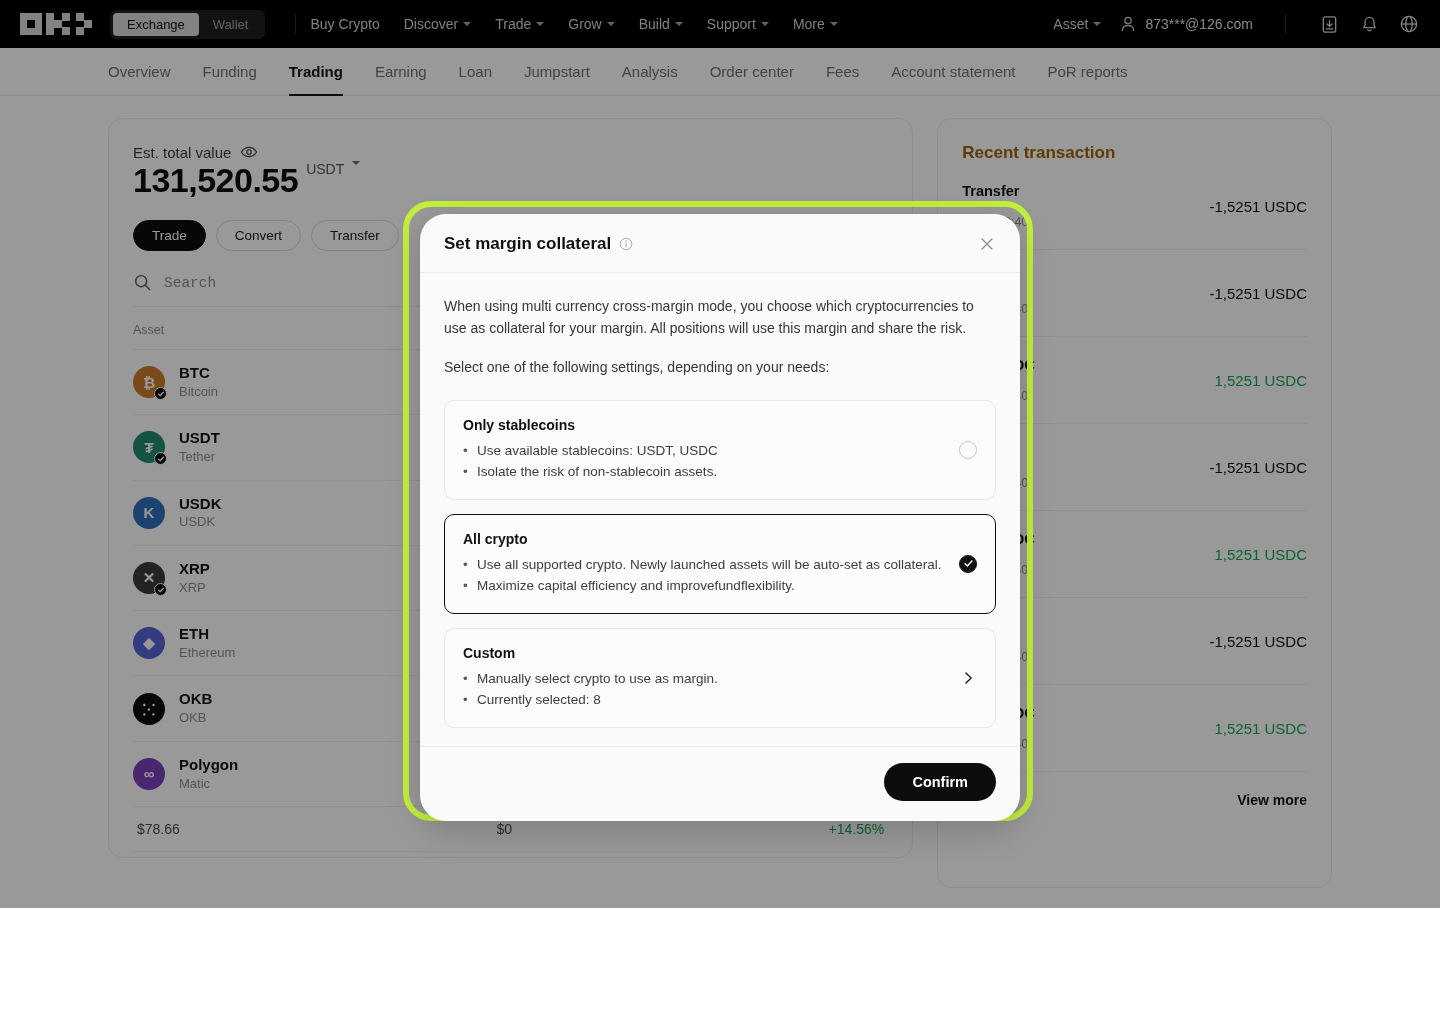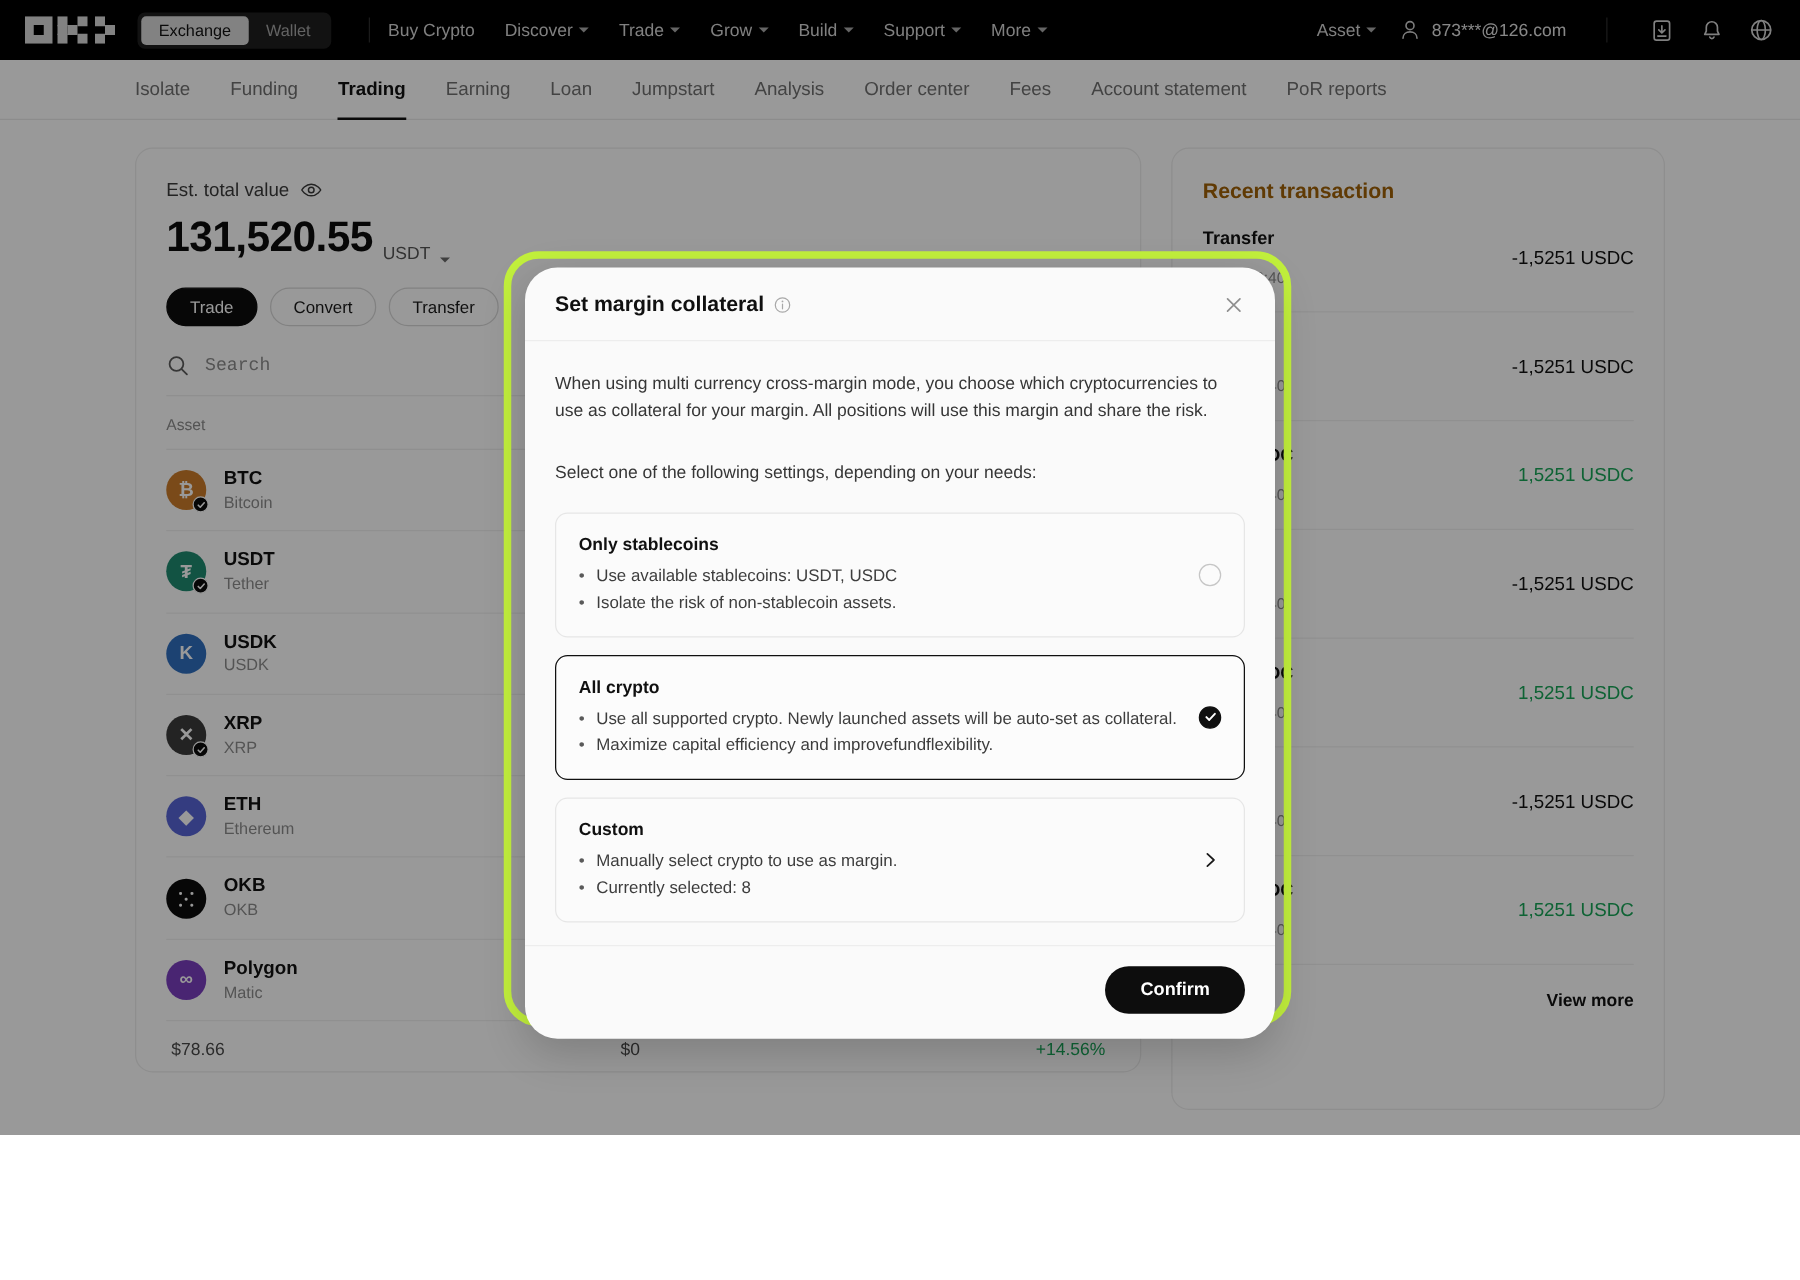--- a/index.html
+++ b/index.html
@@ -57,21 +57,21 @@
   
   .body { padding: 22px 108px 0 108px; display: flex; gap: 24px; }
   .card {
     background: #ffffff; border: 1px solid #ededed; border-radius: 14px;
   }
   .left-card { width: 808px; padding: 24px; height: 740px; overflow: hidden; }
   .right-card { width: 396px; padding: 24px; height: 770px; }
 
   .est-row { display: flex; align-items: center; gap: 9px; }
   .est-label { font-size: 15px; color: #3b3b3b; text-align: center; }
-  .bal-row { display: flex; align-items: flex-end; gap: 8px; margin-top: 10px; }
+  .bal-row { display: flex; align-items: flex-start; gap: 8px; margin-top: 0; }
   .bal { font-size: 34px; font-weight: 700; color: #0d0d0d; letter-spacing: -0.5px; }
   .bal-cur { font-size: 14px; color: #555; }
   .pills { display: flex; gap: 10px; margin-top: 20px; }
   .pill {
     padding: 7px 18px; border-radius: 18px; font-size: 13.5px;
     border: 1px solid #d8d8d8; color: #1a1a1a; background: #fff;
   }
   .pill.dark { background: #0d0d0d; color: #fff; border-color: #0d0d0d; }
 
   .searchrow { display: flex; align-items: center; gap: 12px; margin-top: 22px;
@@ -120,21 +120,21 @@
     background: #fafafa; border-radius: 26px; overflow: hidden;
     box-shadow: 0 10px 34px rgba(0,0,0,0.18);
   }
   .m-head { display: flex; align-items: center; padding: 20px 24px 18px 24px;
             border-bottom: 1px solid #ededed; }
   .m-title { font-size: 17px; font-weight: 700; color: #101010; }
   .m-info { margin-left: 8px; display: flex; align-items: center; }
   .m-close { margin-left: auto; display: flex; align-items: center; }
   .m-body { padding: 22px 24px 18px 24px; }
   .m-p { font-size: 14px; line-height: 1.6; color: #363636; }
-  .m-p + .m-p { margin-top: 26px; }
+  .m-p + .m-p { margin-top: 16px; }
 
   .opts { margin-top: 22px; display: flex; flex-direction: column; gap: 14px; }
   .opt {
     border: 1px solid #e6e6e6; border-radius: 10px; background: #fbfbfb;
     padding: 16px 18px; display: flex; align-items: center; gap: 16px;
   }
   .opt.selected { border: 1.5px solid #101010; background: #fcfcfc; }
   .opt-main { flex: 1 1 auto; }
   .opt-title { font-size: 14px; font-weight: 700; color: #101010; }
   .opt-list { margin-top: 8px; list-style: none; }
@@ -250,21 +250,21 @@
           <svg width="20" height="20" viewBox="0 0 20 20">
             <circle cx="10" cy="10" r="7.6" fill="none" stroke="#d6d6d6" stroke-width="1.4"></circle>
             <ellipse cx="10" cy="10" rx="3.3" ry="7.6" fill="none" stroke="#d6d6d6" stroke-width="1.3"></ellipse>
             <path d="M2.6 10h14.8" stroke="#d6d6d6" stroke-width="1.3"></path>
           </svg>
         </div>
       </div>
     </div>
 
     <div class="subnav">
-      <div class="subtab">Isolate</div>
+      <div class="subtab">Overview</div>
       <div class="subtab">Funding</div>
       <div class="subtab active">Trading</div>
       <div class="subtab">Earning</div>
       <div class="subtab">Loan</div>
       <div class="subtab">Jumpstart</div>
       <div class="subtab">Analysis</div>
       <div class="subtab">Order center</div>
       <div class="subtab">Fees</div>
       <div class="subtab">Account statement</div>
       <div class="subtab">PoR reports</div>

